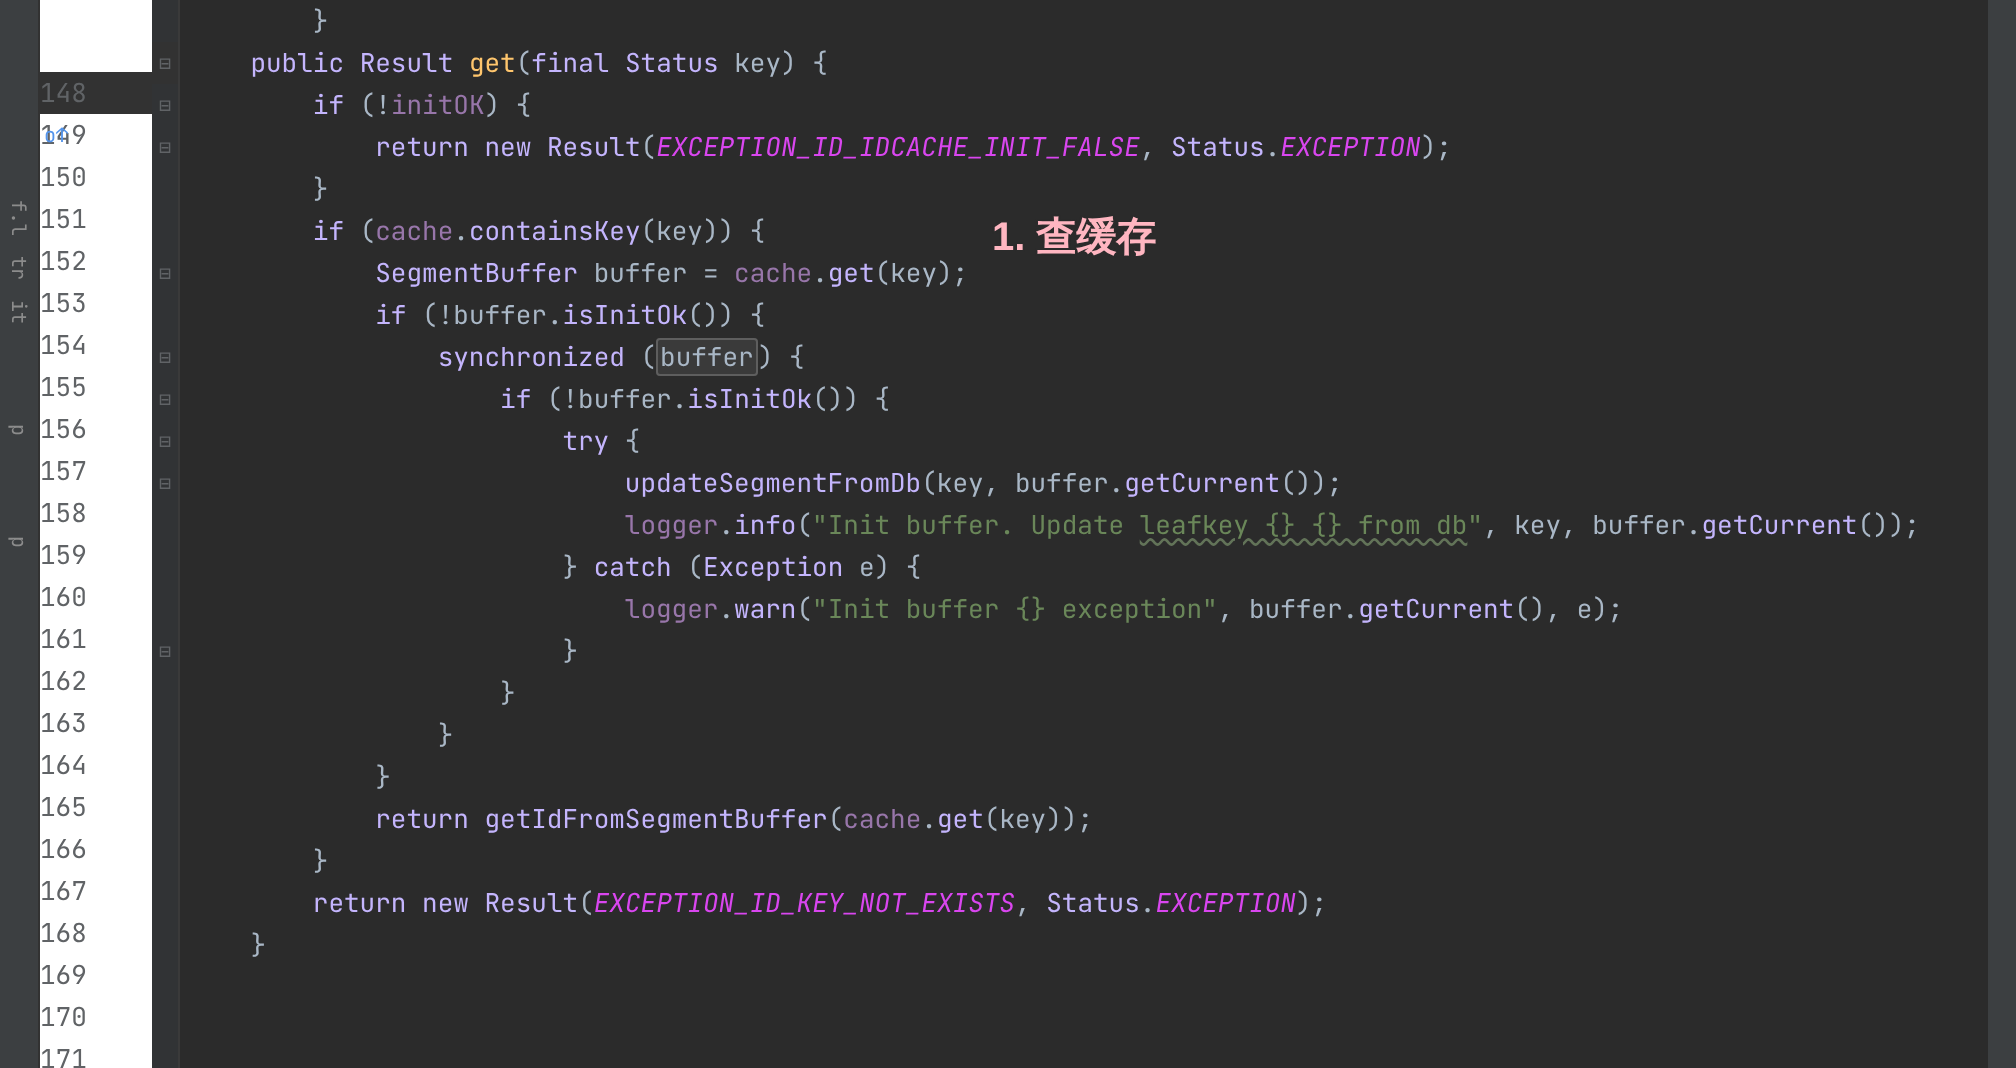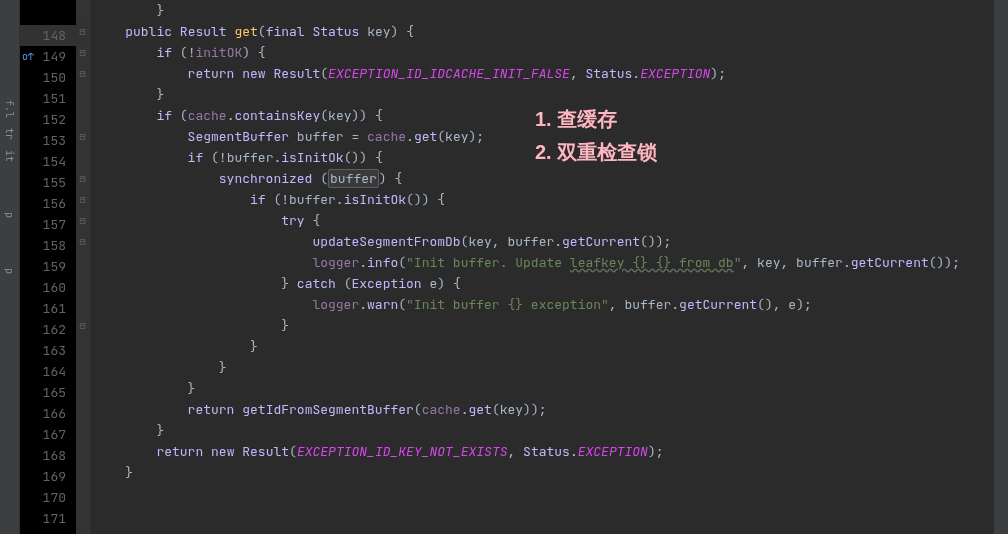--- a/index.html
+++ b/index.html
@@ -29,26 +29,26 @@
     padding-top: 100px;
     align-items: center;
   }
   .dock-label {
     writing-mode: vertical-rl;
     text-orientation: mixed;
     margin-bottom: 10px;
     font-size: 10px;
   }
   .gutter {
-    background: #000000;
+    background: #ffffff;
     width: 56px;
-    text-align: right;
+    text-align: left;
     color: #606366;
     user-select: none;
-    padding-top: 4px;
+    padding-top: 15px;
   }
   .gutter-line {
     height: 21px;
     padding-right: 10px;
     position: relative;
   }
   .override-mark {
     position: absolute;
     left: 2px;
     color: #5394ec;
@@ -96,21 +96,21 @@
     width: 14px;
   }
   .boxed {
     border: 1px solid #5e5e5e;
     border-radius: 2px;
     padding: 0 1px;
     background: #3a3a3a;
   }
   .annotations-overlay {
     position: absolute;
-    left: 445px;
+    left: 406px;
     top: 103px;
     color: #ffb6c1;
     font-size: 20px;
     font-weight: bold;
     line-height: 33px;
     pointer-events: none;
     font-family: -apple-system, "PingFang SC", sans-serif;
     text-shadow: 1px 1px 0 #2b2b2b, -1px -1px 0 #2b2b2b, 1px -1px 0 #2b2b2b, -1px 1px 0 #2b2b2b;
   }
   .right-scrollbar {
@@ -209,18 +209,17 @@
     <div class="code-line">                <span>}</span></div>
     <div class="code-line">            <span>}</span></div>
     <div class="code-line">            <span class="kw">return</span> <span class="cls">getIdFromSegmentBuffer</span>(<span class="field">cache</span>.<span class="cls">get</span>(<span>key</span>));</div>
     <div class="code-line">        <span>}</span></div>
     <div class="code-line">        <span class="kw">return</span> <span class="kw">new</span> <span class="cls">Result</span>(<span class="const">EXCEPTION_ID_KEY_NOT_EXISTS</span>, <span class="cls">Status</span>.<span class="const">EXCEPTION</span>);</div>
     <div class="code-line">    <span>}</span></div>
     <div class="code-line"></div>
 
     <div class="annotations-overlay">
       <div>1. 查缓存</div>
-      <div>2. 双重检查锁</div>
     </div>
   </div>
 
   <div class="right-scrollbar"></div>
 </div>
 
 </body></html>

